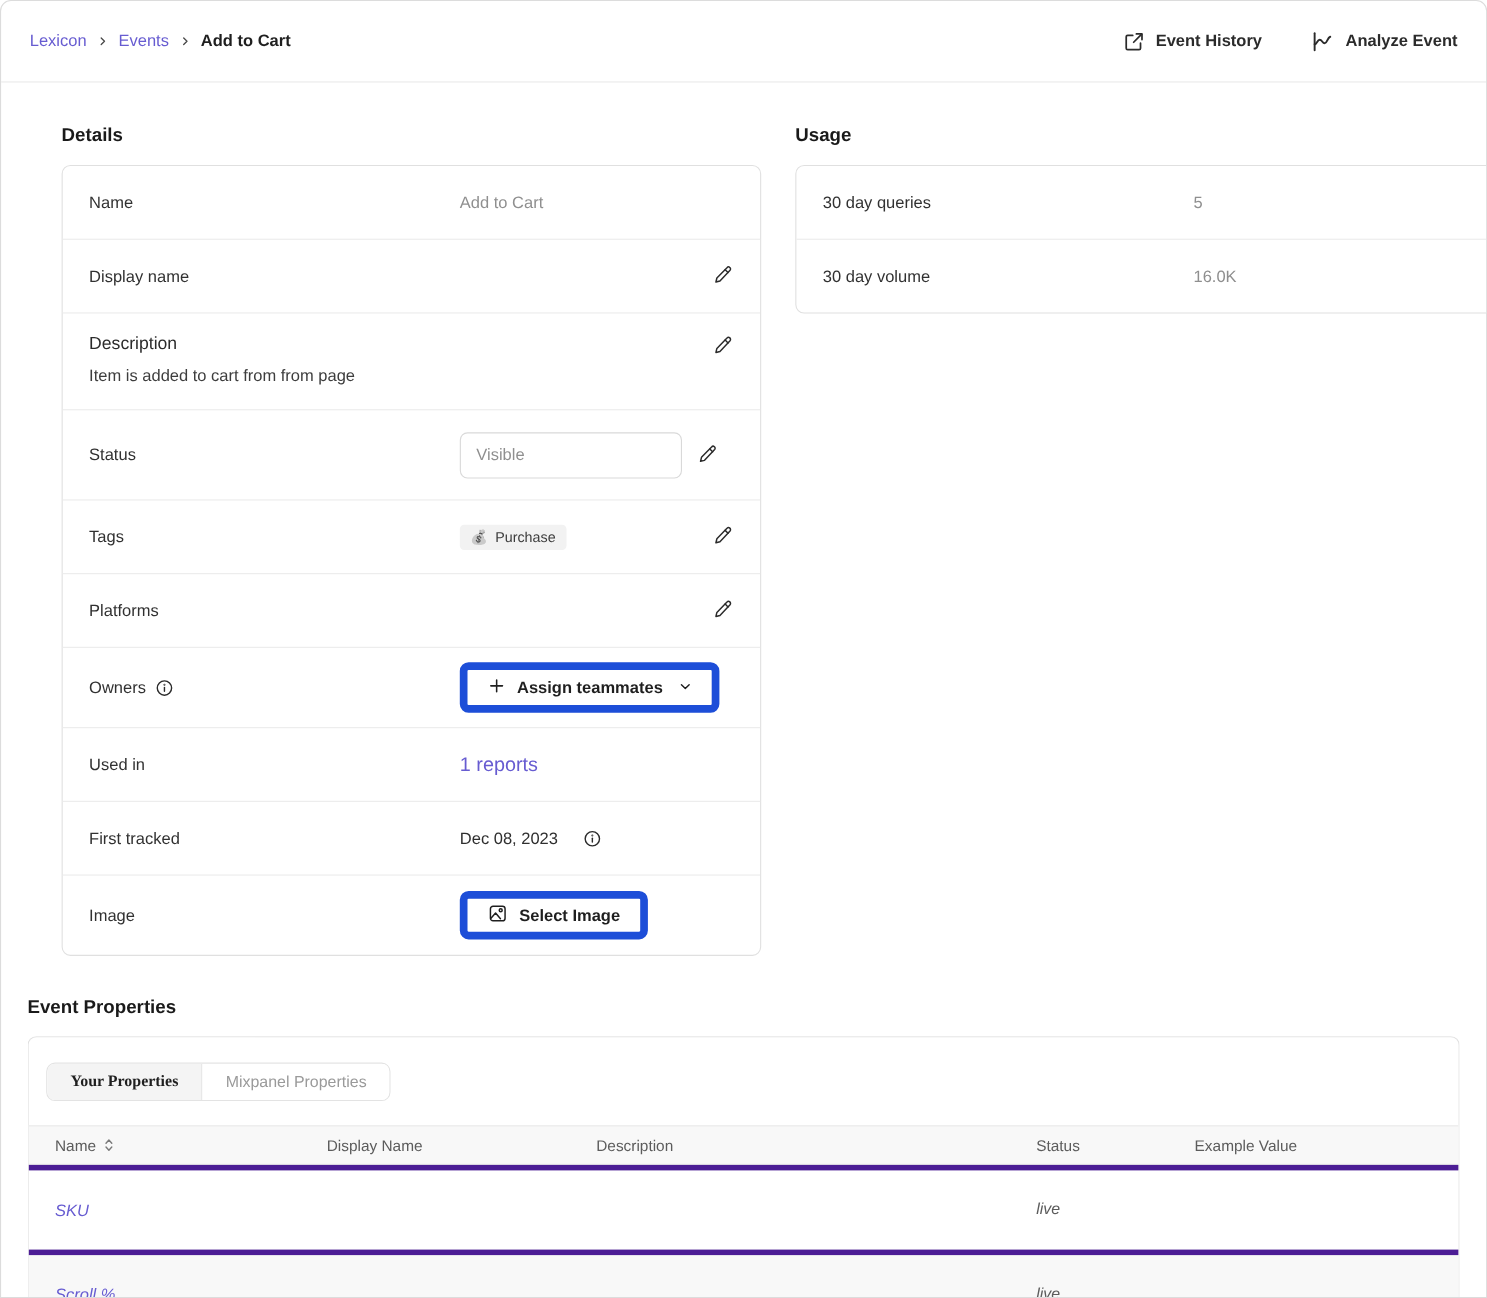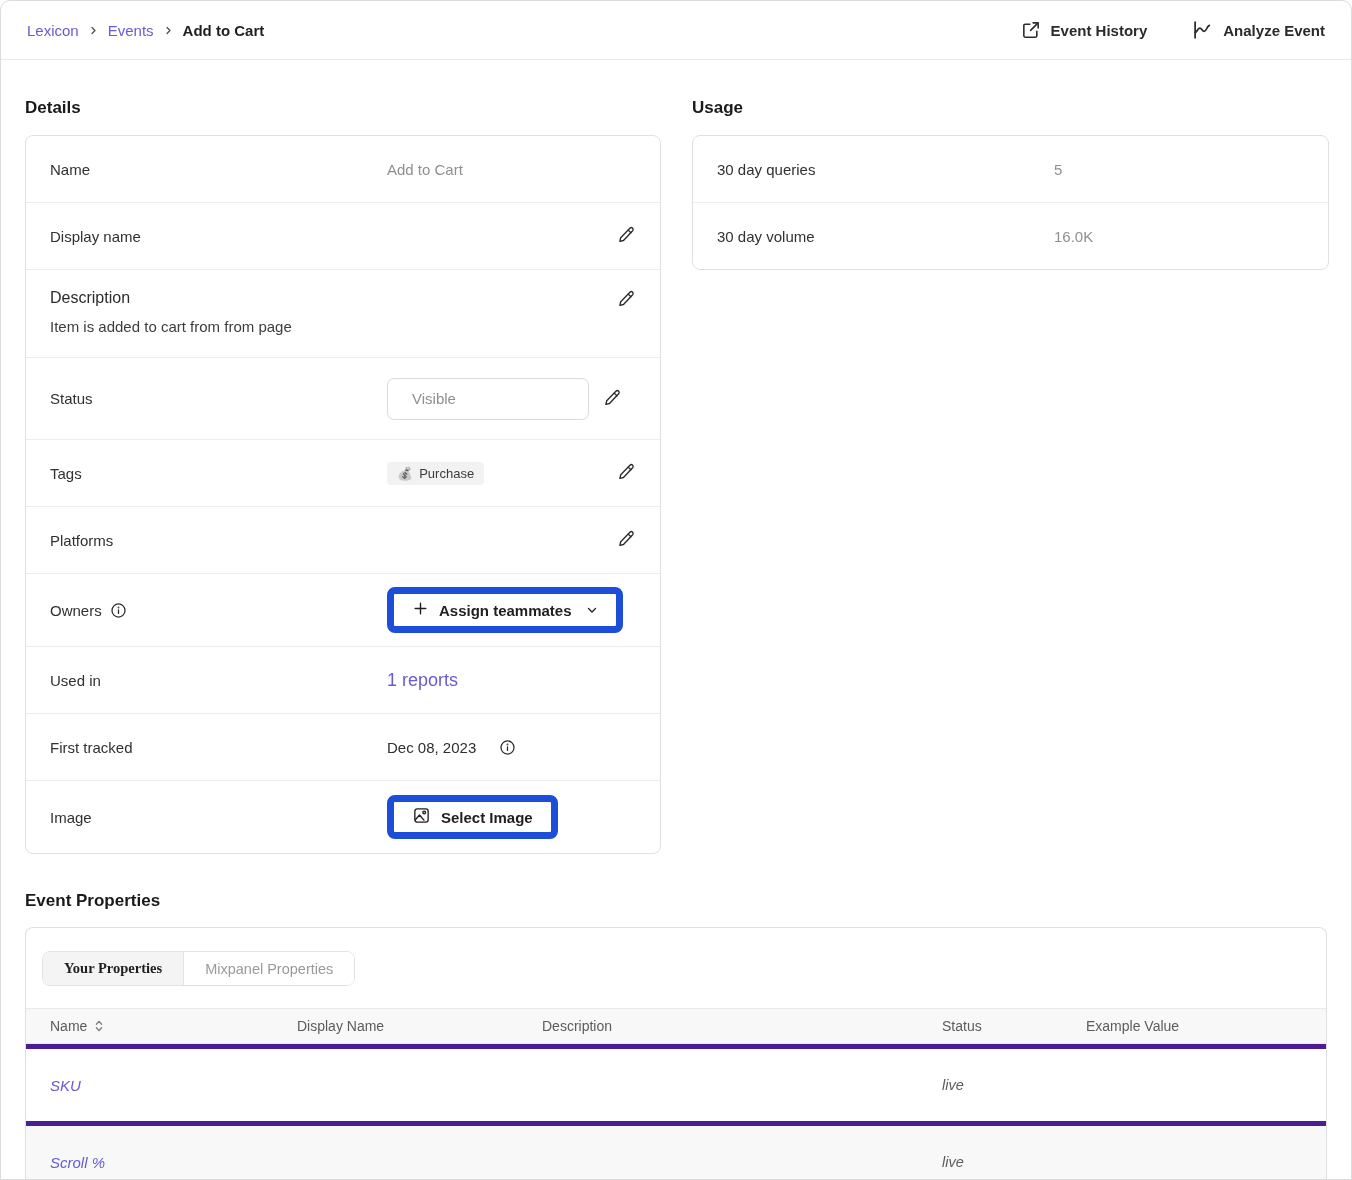--- a/index.html
+++ b/index.html
@@ -12,41 +12,41 @@
   }
   .page {
     width: 1352px; height: 1180px;
     background: #fff;
     border: 1px solid #dcdcdc;
     border-radius: 10px 10px 0 0;
     overflow: hidden;
   }
   
   .topbar {
-    height: 59px;
+    height: 74px;
     display: flex; justify-content: space-between;
     padding: 0 26px;
     border-bottom: 1px solid #e9e9e9;
   }
   .breadcrumb { display: flex; align-items: center; gap: 10px; font-size: 15px; }
   .breadcrumb a { color: #675cd1; text-decoration: none; cursor: pointer; }
   .crumb-sep { color: #4a4a4a; font-size: 13px; display: flex; align-items: center; }
   .crumb-current { color: #1f1f1f; font-weight: 700; }
   .topbar-actions { display: flex; align-items: center; gap: 44px; }
   .action-btn {
     display: flex; align-items: center; gap: 10px;
     background: none; border: none; cursor: pointer;
     font-family: inherit; font-size: 15px; font-weight: 600; color: #2b2b2b;
   }
   .action-btn svg { display: block; }
 
   
   .content { padding: 24px 24px 0 24px; }
   .columns { display: flex; gap: 31px; }
-  .col-left { width: 636px; flex: 0 0 636px; }
+  .col-left { width: 636px; flex: 0 0 636px; margin-left: 31px; }
   .col-right { width: 637px; flex: 0 0 637px; }
   h2.section-title {
     font-size: 17px; font-weight: 700; color: #1a1a1a;
     margin: 14px 0 17px 0;
   }
   .props-title { margin-top: 37px !important; margin-bottom: 16px !important; }
 
   .card {
     border: 1px solid #e0e0e0;
     border-radius: 8px;
@@ -84,21 +84,21 @@
   }
   .row-description .desc-head { display: flex; align-items: flex-start; }
   .row-description .desc-text {
     margin-top: 7px; font-size: 15px; color: #3d3d3d;
   }
 
   .status-input {
     width: 202px; height: 42px;
     border: 1px solid #d9d9d9; border-radius: 7px;
     display: flex; align-items: center;
-    padding: 0 24px;
+    padding: 0 14px;
     font-size: 15px; color: #8f8f8f;
     margin-right: 14px;
     cursor: text;
   }
   .tag-pill {
     background: #f2f2f2; border-radius: 4px;
     padding: 4px 10px;
     font-size: 13px; color: #3c3c3c;
     display: inline-flex; align-items: center; gap: 6px;
     cursor: default;

